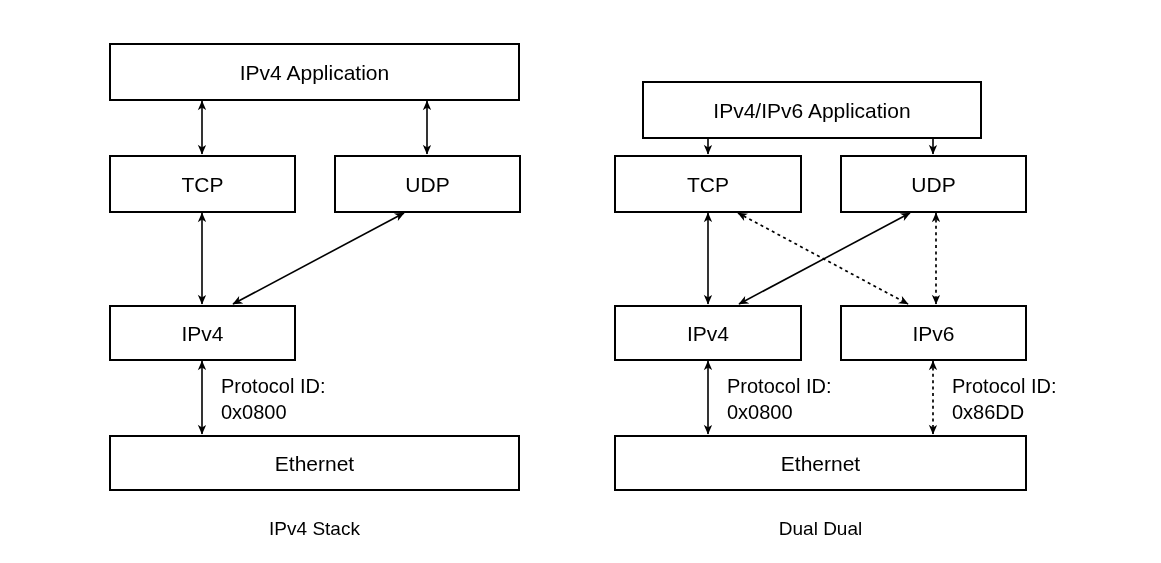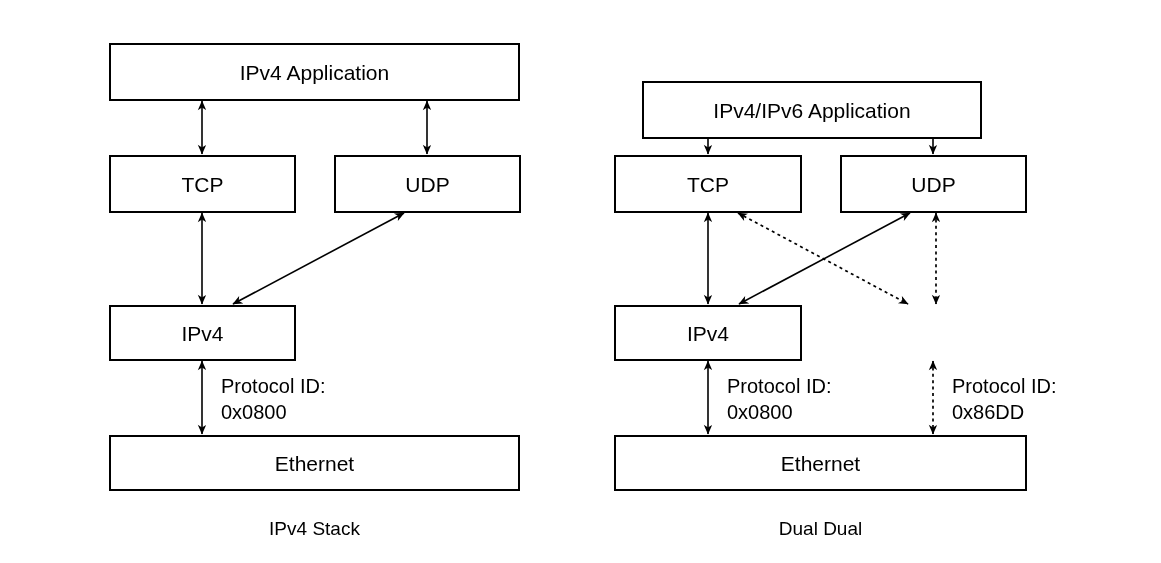--- a/index.html
+++ b/index.html
@@ -141,20 +141,23 @@
   </div>
 
   <div class="node" style="left:840px; top:155px; width:187px; height:58px;">
     <span>UDP</span>
   </div>
 
   <div class="node" style="left:614px; top:305px; width:188px; height:56px;">
     <span>IPv4</span>
   </div>
 
+  <div class="node" style="left:840px; top:305px; width:187px; height:56px;">
+    <span>IPv6</span>
+  </div>
 
   <div class="node" style="left:614px; top:435px; width:413px; height:56px;">
     <span>Ethernet</span>
   </div>
 
   <div class="edge-label" style="left:727px; top:374px;"><span>Protocol ID:</span><br><span>0x0800</span></div>
 
   <div class="edge-label" style="left:952px; top:374px;"><span>Protocol ID:</span><br><span>0x86DD</span></div>
 
   <div class="caption" style="left:614px; top:519px; width:413px;">Dual Dual</div>

